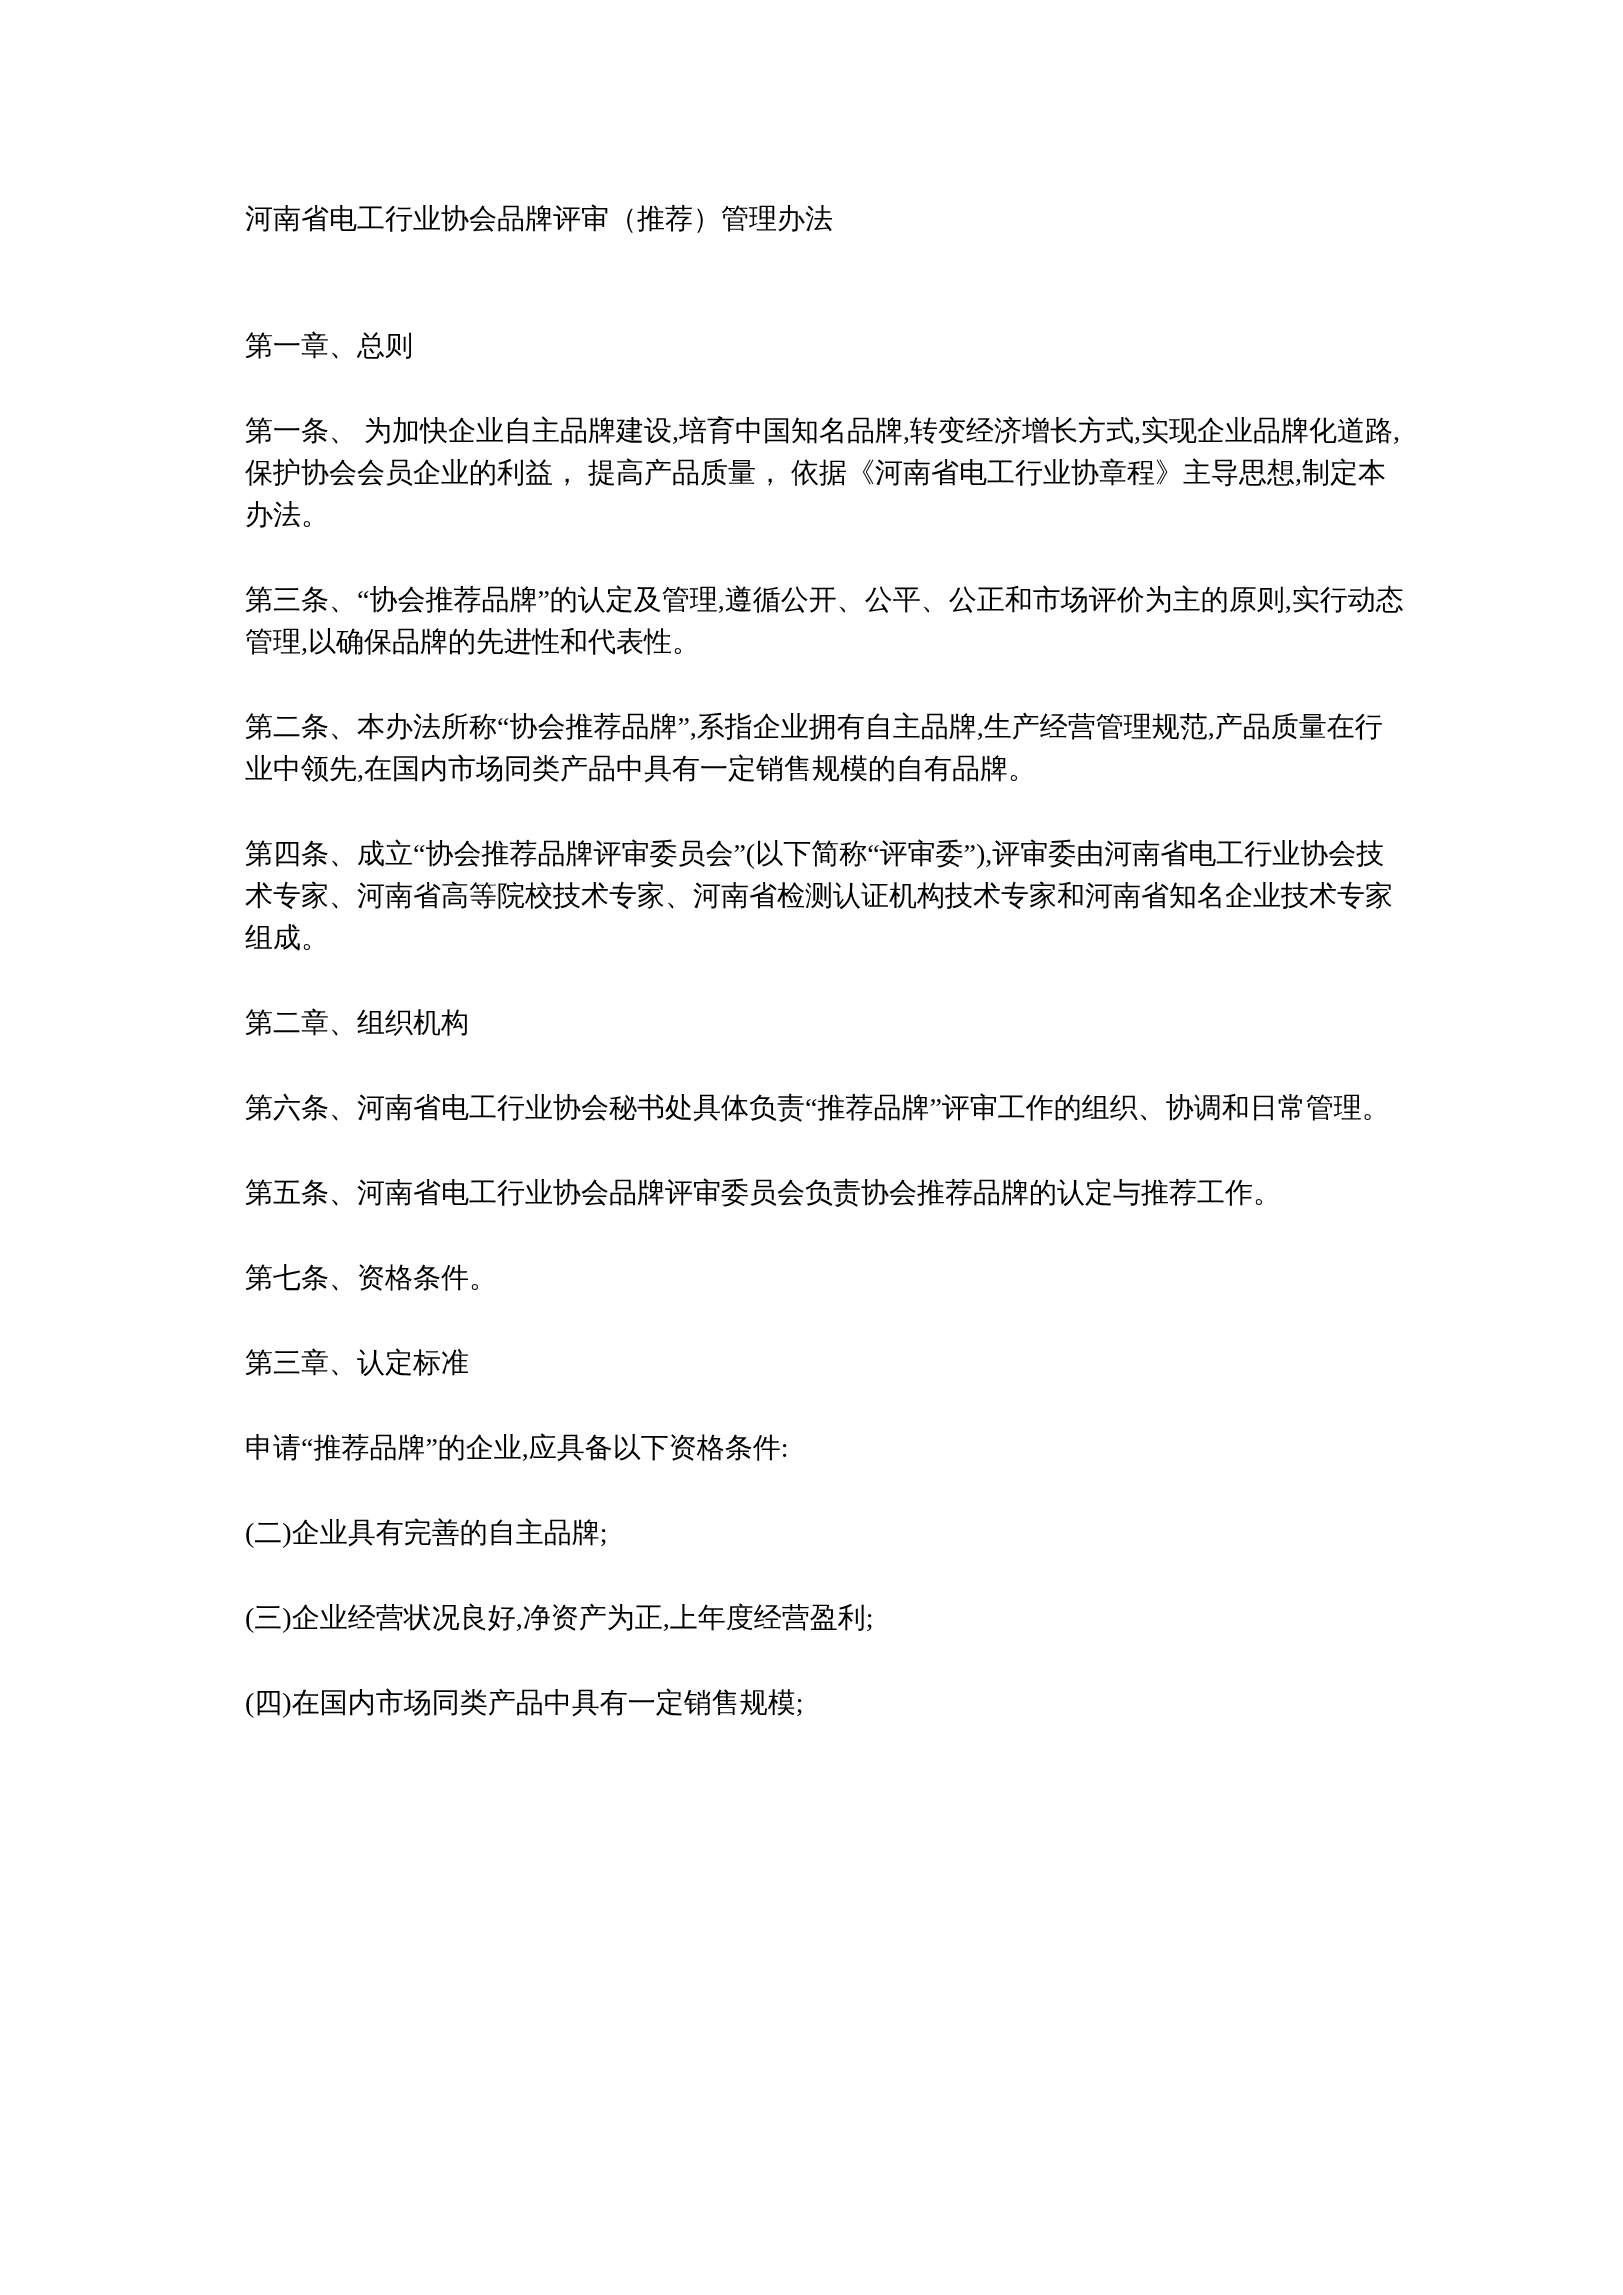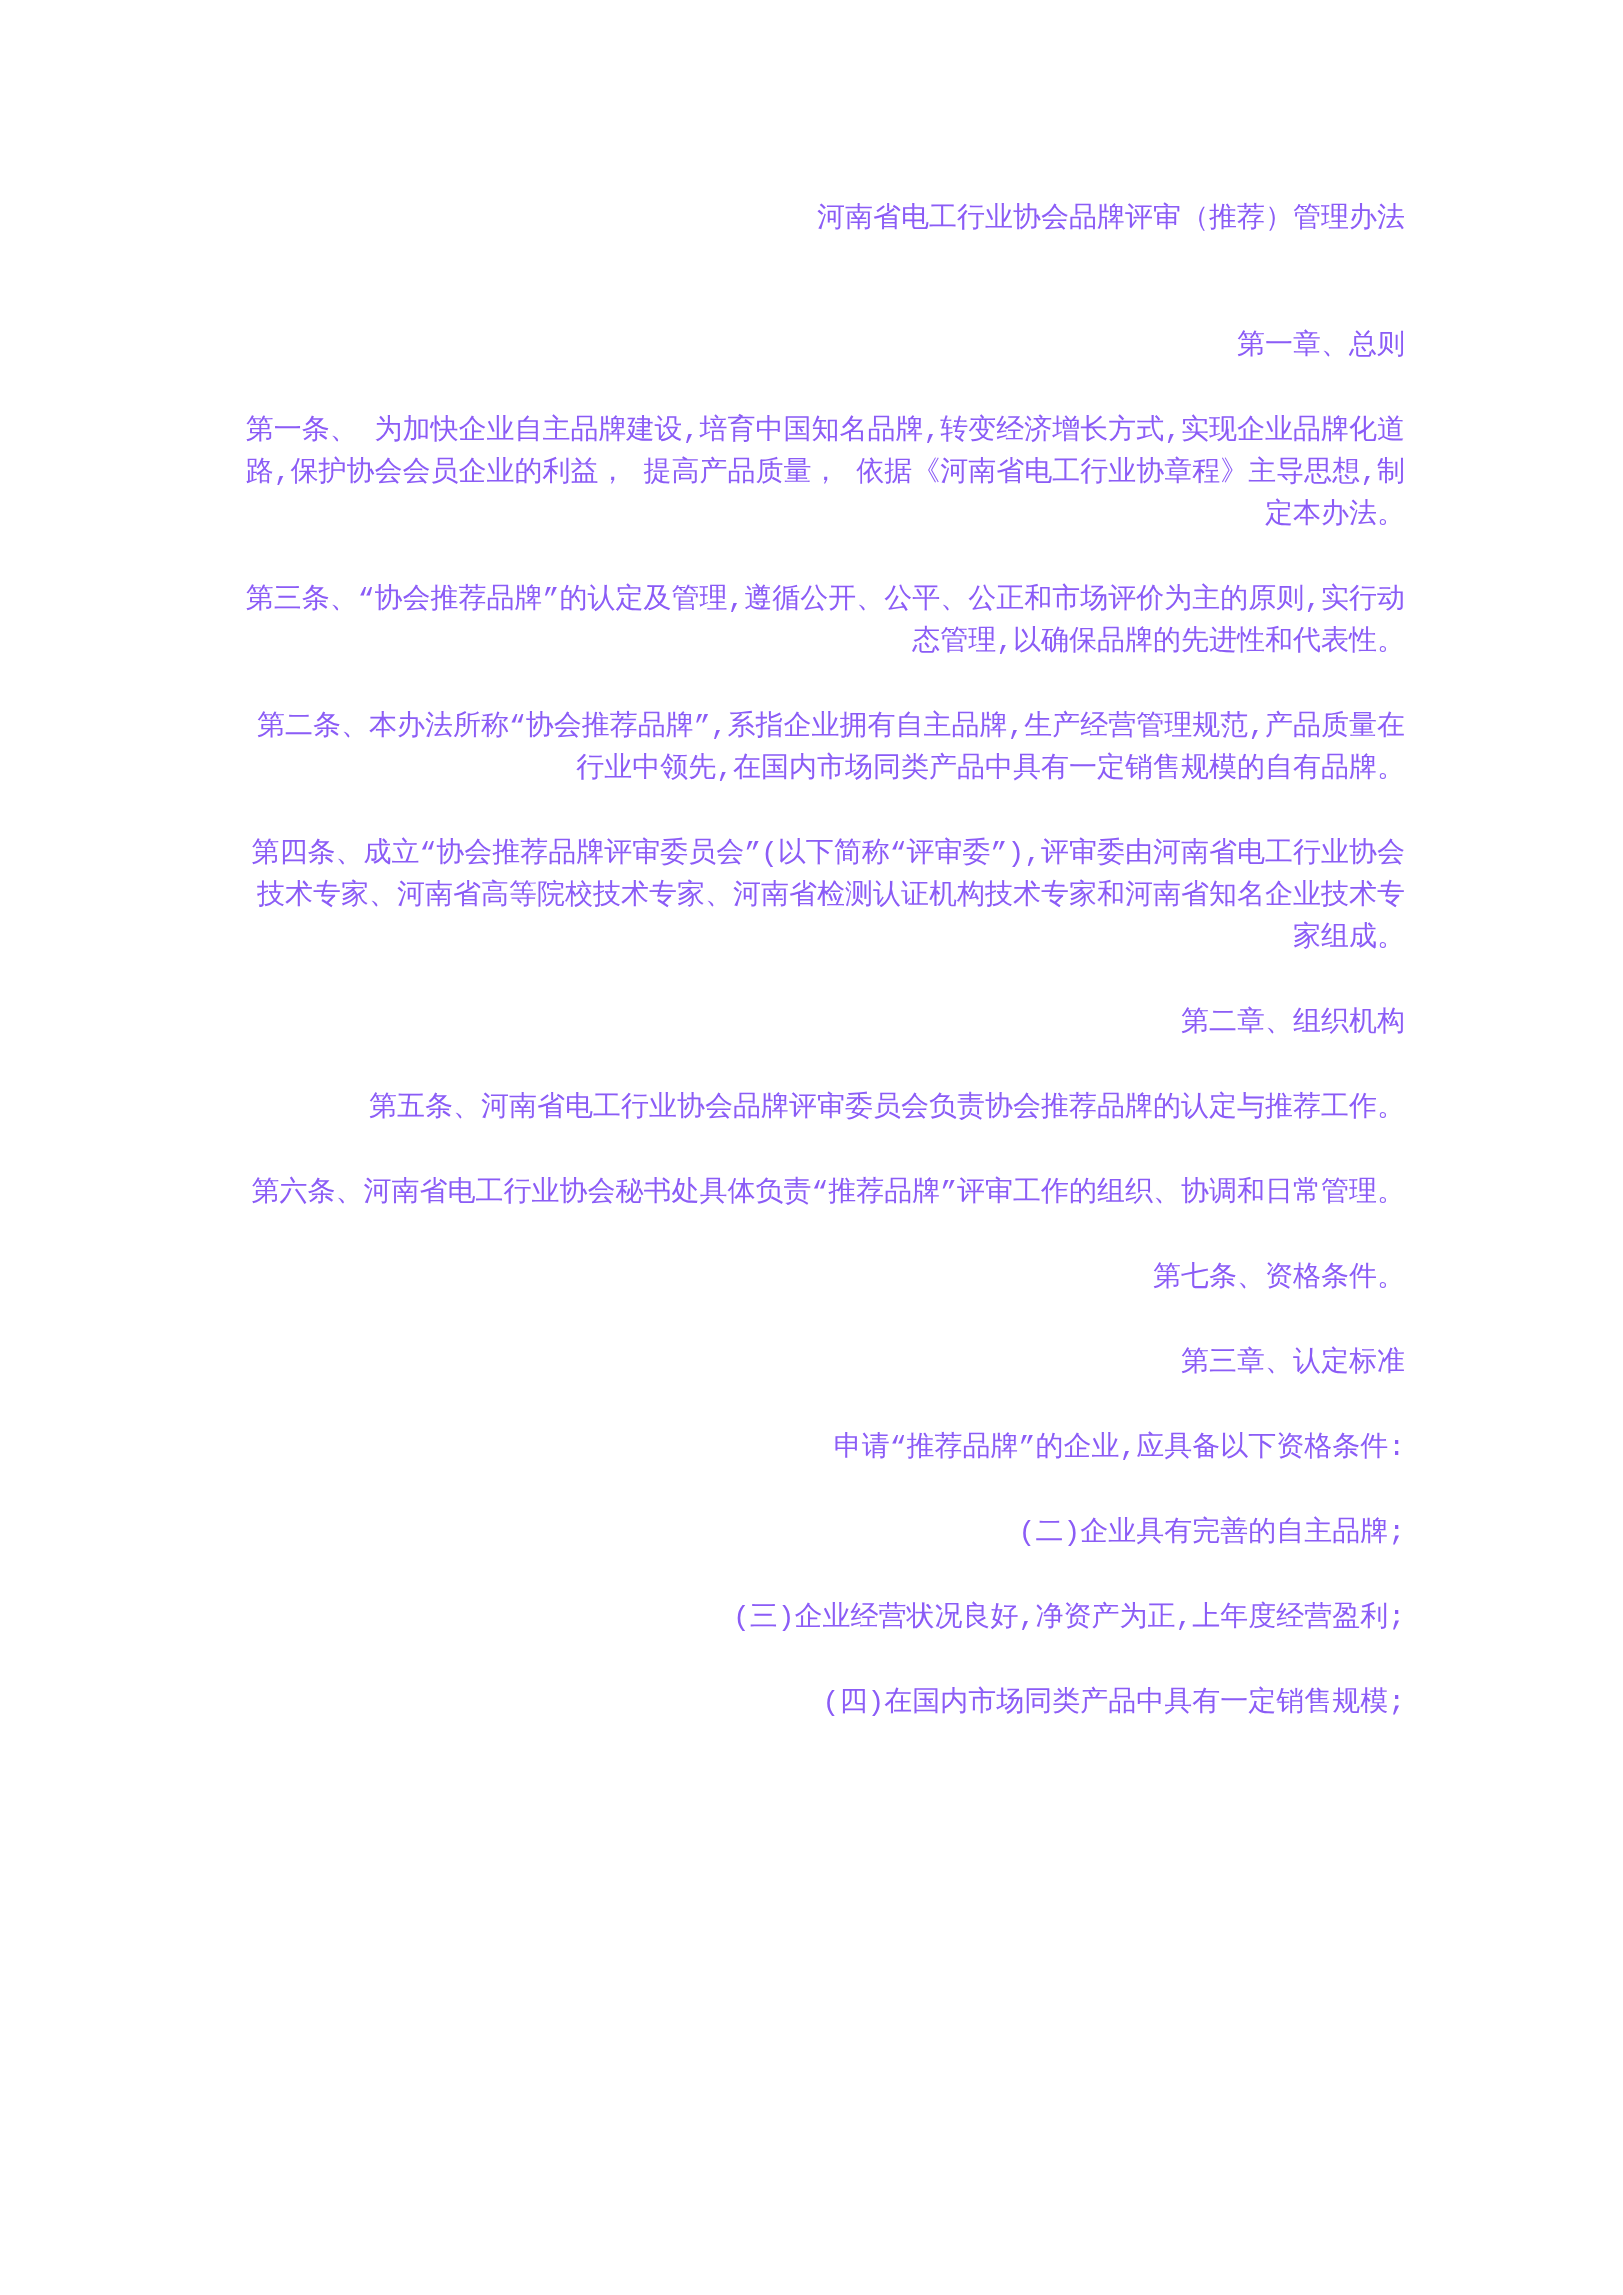--- a/index.html
+++ b/index.html
@@ -13,25 +13,25 @@
     overflow: hidden;
   }
   .page {
     box-sizing: border-box;
     width: 1623px;
     height: 2295px;
     background: #ffffff;
     padding: 198px 218px 0 245px;
   }
   .doc {
-    font-family: Liberation Mono, monospace;
+    font-family: Liberation Serif, serif;
     font-size: 28px;
     line-height: 42px;
-    color: #8b5cf6;
-    text-align: right;
+    color: #000000;
+    text-align: left;
   }
   .doc p {
     margin: 0 0 43px 0;
     padding: 0;
   }
   .doc p.doc-title {
     margin-bottom: 85px;
   }
 </style>
 </head>
@@ -41,22 +41,22 @@
   <article class="doc">
     <p class="doc-title">河南省电工行业协会品牌评审（推荐）管理办法</p>
 
     <p>第一章、总则</p>
     <p>第一条、 为加快企业自主品牌建设,培育中国知名品牌,转变经济增长方式,实现企业品牌化道路,保护协会会员企业的利益， 提高产品质量， 依据《河南省电工行业协章程》主导思想,制定本办法。</p>
     <p>第三条、“协会推荐品牌”的认定及管理,遵循公开、公平、公正和市场评价为主的原则,实行动态管理,以确保品牌的先进性和代表性。</p>
     <p>第二条、本办法所称“协会推荐品牌”,系指企业拥有自主品牌,生产经营管理规范,产品质量在行业中领先,在国内市场同类产品中具有一定销售规模的自有品牌。</p>
 
     <p>第四条、成立“协会推荐品牌评审委员会”(以下简称“评审委”),评审委由河南省电工行业协会技术专家、河南省高等院校技术专家、河南省检测认证机构技术专家和河南省知名企业技术专家组成。</p>
     <p>第二章、组织机构</p>
+    <p>第六条、河南省电工行业协会秘书处具体负责“推荐品牌”评审工作的组织、协调和日常管理。</p>
     <p>第五条、河南省电工行业协会品牌评审委员会负责协会推荐品牌的认定与推荐工作。</p>
-    <p>第六条、河南省电工行业协会秘书处具体负责“推荐品牌”评审工作的组织、协调和日常管理。</p>
 
     <p>第七条、资格条件。</p>
     <p>第三章、认定标准</p>
     <p>申请“推荐品牌”的企业,应具备以下资格条件:</p>
     <p>(二)企业具有完善的自主品牌;</p>
     <p>(三)企业经营状况良好,净资产为正,上年度经营盈利;</p>
     <p>(四)在国内市场同类产品中具有一定销售规模;</p>
   </article>
 </div>
 

